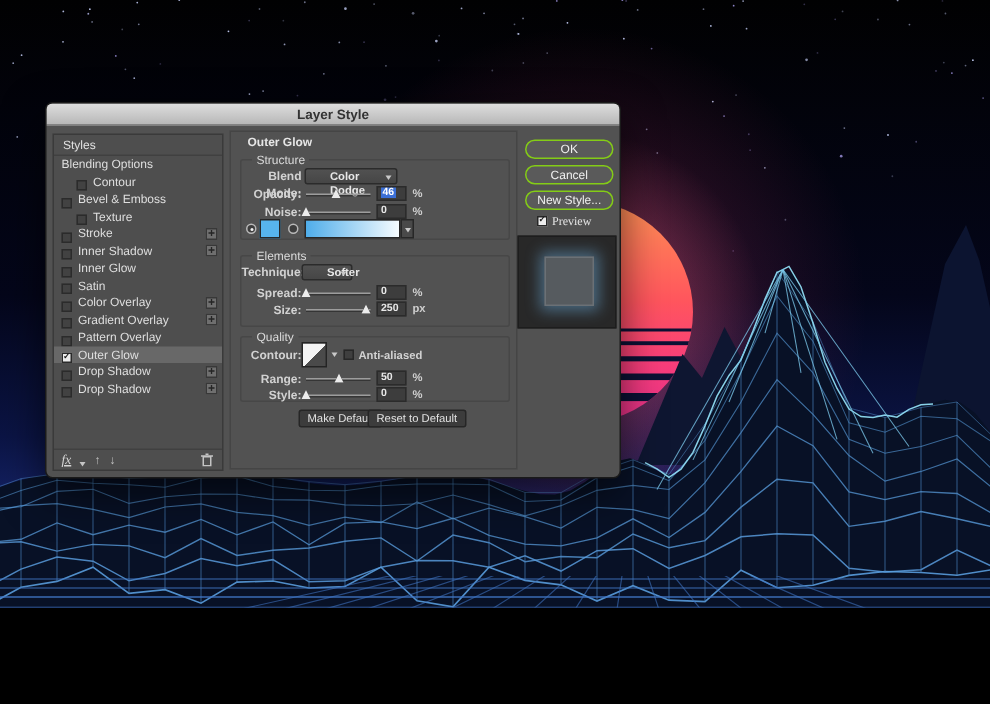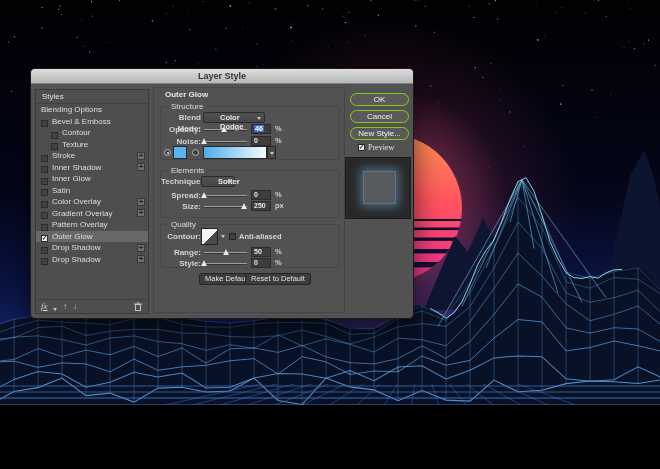--- a/index.html
+++ b/index.html
@@ -320,27 +320,27 @@
     <div id="titlebar">
       <span>Layer Style</span>
     </div>
 
     <div id="styles-panel">
       <div id="styles-header">Styles</div>
       <div>
           <div class="side-row">
             <span>Blending Options</span>
           </div>
+          <div class="side-row indent">
+            <span class="cb"></span>
+            <span>Contour</span>
+          </div>
           <div class="side-row">
             <span class="cb"></span>
             <span>Bevel &amp; Emboss</span>
-          </div>
-          <div class="side-row indent">
-            <span class="cb"></span>
-            <span>Contour</span>
           </div>
           <div class="side-row indent">
             <span class="cb"></span>
             <span>Texture</span>
           </div>
           <div class="side-row">
             <span class="cb"></span>
             <span>Stroke</span>
             <span class="plus">+</span>
           </div>

